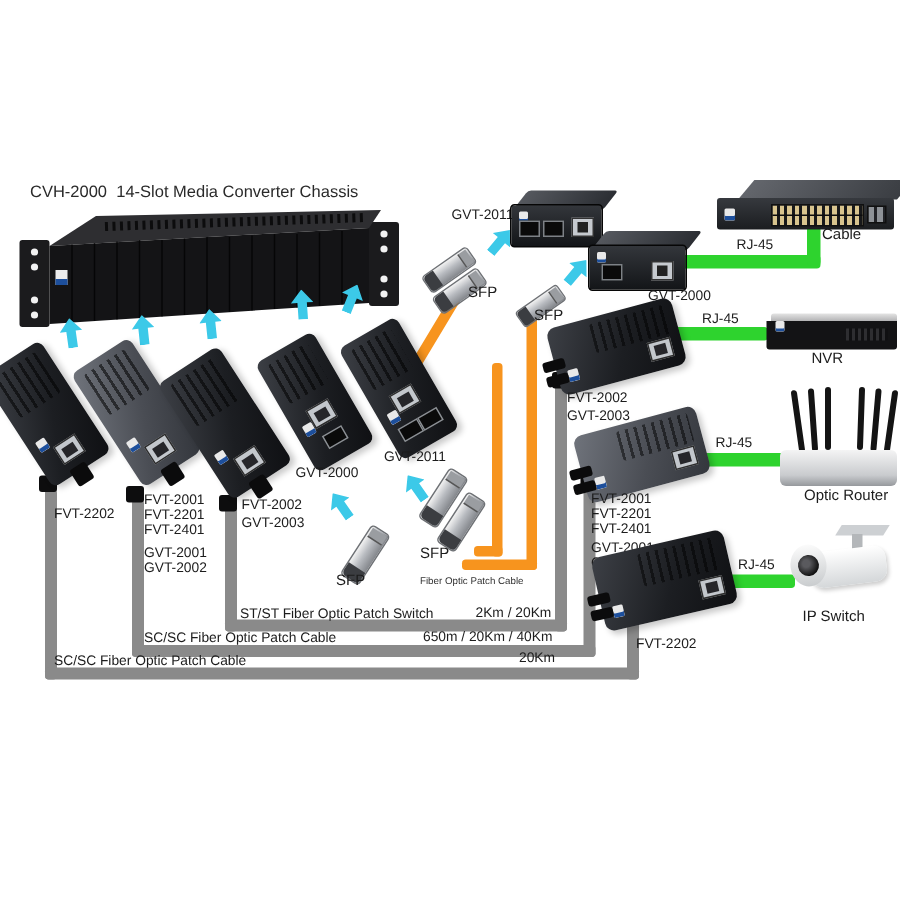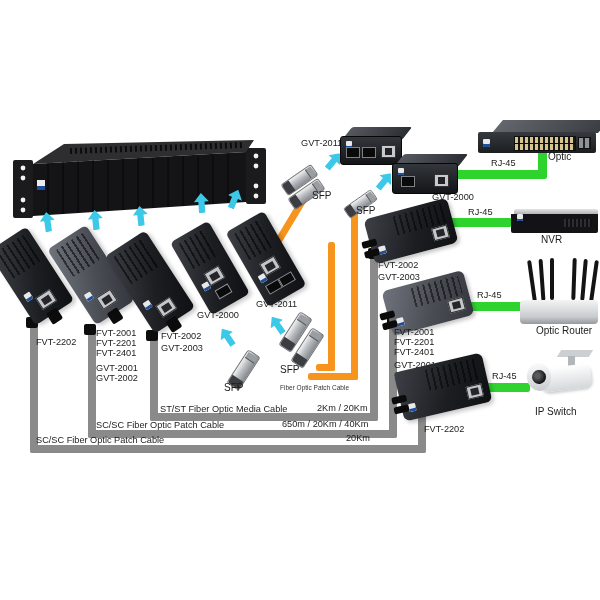--- a/index.html
+++ b/index.html
@@ -127,20 +127,21 @@
   <div class="cable orange" style="left:351px;top:206px;width:7px;height:174px;"></div>
   <div class="cable orange" style="left:308px;top:373px;width:50px;height:7px;"></div>
   <div class="lbl lbl-sm" style="left:280px;top:382px;">Fiber Optic Patch Cable</div>
 
   <div class="cable green" style="left:445px;top:170px;width:102px;height:9px;"></div>
   <div class="cable green" style="left:538px;top:147px;width:9px;height:30px;"></div>
   <div class="cable green" style="left:447px;top:218px;width:65px;height:9px;"></div>
   <div class="cable green" style="left:458px;top:302px;width:66px;height:9px;"></div>
   <div class="cable green" style="left:483px;top:383px;width:47px;height:9px;"></div>
 
+  <div class="title" style="left:20px;top:122px;">CVH-2000  14-Slot Media Converter Chassis</div>
   <svg class="abs" style="left:12px;top:138px;" width="255" height="84" viewBox="0 0 255 84">
     <rect x="1" y="22" width="20" height="58" rx="2" fill="#1b1b1d"></rect>
     <circle cx="11" cy="30" r="2.4" fill="#f2f2f2"></circle>
       <circle cx="11" cy="40" r="2.4" fill="#f2f2f2"></circle>
     <circle cx="11" cy="62" r="2.4" fill="#f2f2f2"></circle>
       <circle cx="11" cy="72" r="2.4" fill="#f2f2f2"></circle>
     <rect x="234" y="10" width="20" height="56" rx="2" fill="#1b1b1d"></rect>
     <circle cx="244" cy="18" r="2.4" fill="#f2f2f2"></circle>
       <circle cx="244" cy="28" r="2.4" fill="#f2f2f2"></circle>
     <circle cx="244" cy="48" r="2.4" fill="#f2f2f2"></circle>
@@ -310,21 +311,21 @@
   <div class="lbl" style="left:492px;top:371px;">RJ-45</div>
 
   <div class="abs" style="left:478px;top:120px;width:120px;height:36px;">
     <div class="sw-top"></div>
     <div class="sw-front">
       <div class="sw-logo"></div>
       <div class="sw-ports"></div>
       <div class="sw-sfps"></div>
     </div>
   </div>
-  <div class="lbl lbl-md" style="left:548px;top:151px;">Optic</div>
+  <div class="lbl lbl-md" style="left:548px;top:151px;">Cable</div>
 
   <div class="abs" style="left:511px;top:209px;width:87px;height:26px;">
     <div class="nvr-top"></div>
     <div class="nvr-body"></div>
     <div class="nvr-logo"></div>
   </div>
   <div class="lbl lbl-md" style="left:541px;top:234px;">NVR</div>
 
   <div class="abs" style="left:520px;top:254px;width:80px;height:70px;">
     <div class="ant" style="left:10px;bottom:22px;--rot:-8deg"></div>
@@ -340,20 +341,20 @@
   <div class="abs" style="left:527px;top:350px;width:70px;height:58px;">
     <div class="cam-mount"></div>
     <div class="cam-stem"></div>
     <div class="cam-body"></div>
     <div class="cam-hood">
       <div class="cam-lens"></div>
     </div>
   </div>
   <div class="lbl lbl-md" style="left:535px;top:406px;">IP Switch</div>
 
-  <div class="lbl" style="left:160px;top:404px;">ST/ST Fiber Optic Media Cable</div>
+  <div class="lbl" style="left:160px;top:404px;">ST/ST Fiber Optic Patch Switch</div>
   <div class="lbl" style="left:317px;top:403px;">2Km / 20Km</div>
   <div class="lbl" style="left:96px;top:420px;">SC/SC Fiber Optic Patch Cable</div>
   <div class="lbl" style="left:282px;top:419px;">650m / 20Km / 40Km</div>
   <div class="lbl" style="left:36px;top:435px;">SC/SC Fiber Optic Patch Cable</div>
   <div class="lbl" style="left:346px;top:433px;">20Km</div>
 
 </div>
 
 </body></html>

